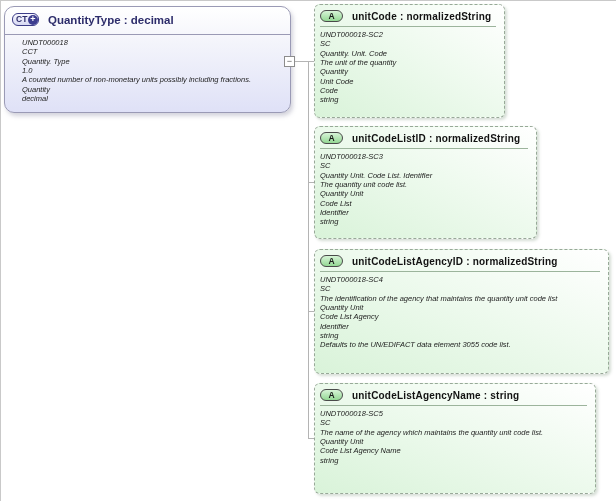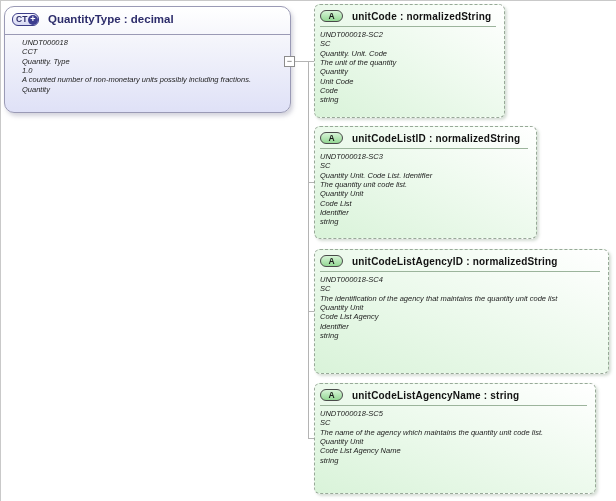--- a/index.html
+++ b/index.html
@@ -10,21 +10,21 @@
     border-top:1px solid #c9c9c9; border-left:1px solid #c9c9c9;
   }
 
   
   .ctbox {
     position:absolute; left:3px; top:5px; width:287px; height:107px;
     border:1px solid #9a9ab5; border-radius:10px;
     background:linear-gradient(to bottom, #ffffff 0%, #f3f4fb 35%, #dfe1f7 100%);
     box-shadow:2px 3px 4px rgba(130,130,155,0.35);
   }
-  .ct-header { display:flex; padding:6px 8px 0 7px; }
+  .ct-header { display:flex; align-items:center; padding:6px 8px 0 7px; }
   .ct-icon {
     position:relative; width:27px; height:13px; flex:0 0 auto;
     border:1.5px solid #3c3c88; border-radius:6px;
     background:linear-gradient(#f8f8ff, #d6d8f2);
     display:flex; align-items:center;
   }
   .ct-icon-label {
     font-size:8.5px; font-weight:bold; color:#2d2d6b; padding-left:3px; line-height:1;
   }
   .ct-plus {
@@ -91,20 +91,21 @@
       <span class="ct-title">QuantityType : decimal</span>
     </div>
     <div class="ct-sep"></div>
     <div class="ct-body">
       <div class="bline">UNDT000018</div>
       <div class="bline">CCT</div>
       <div class="bline">Quantity. Type</div>
       <div class="bline">1.0</div>
       <div class="bline">A counted number of non-monetary units possibly including fractions.</div>
       <div class="bline">Quantity</div>
+      <div class="bline">decimal</div>
     </div>
   </div>
 
   <div class="toggle">−</div>
   <div class="cline" style="left:294px; top:60px; width:19px; height:1px;"></div>
   <div class="cline" style="left:307px; top:60px; width:1px; height:378px;"></div>
   <div class="cline" style="left:307px; top:181px; width:6px; height:1px;"></div>
   <div class="cline" style="left:307px; top:310px; width:6px; height:1px;"></div>
   <div class="cline" style="left:307px; top:437px; width:6px; height:1px;"></div>
 
@@ -157,20 +158,21 @@
     </div>
     <div class="attr-sep"></div>
     <div class="attr-body">
       <div class="bline">UNDT000018-SC4</div>
       <div class="bline">SC</div>
       <div class="bline">The identification of the agency that maintains the quantity unit code list</div>
       <div class="bline">Quantity Unit</div>
       <div class="bline">Code List Agency</div>
       <div class="bline">Identifier</div>
       <div class="bline">string</div>
+      <div class="bline">Defaults to the UN/EDIFACT data element 3055 code list.</div>
     </div>
   </div>
 
   <div class="attr" style="top:382px; width:282px; height:111px;">
     <div class="attr-header">
       <span class="a-icon">
         <span class="a-icon-label">A</span>
       </span>
       <span class="attr-title">unitCodeListAgencyName : string</span>
     </div>

